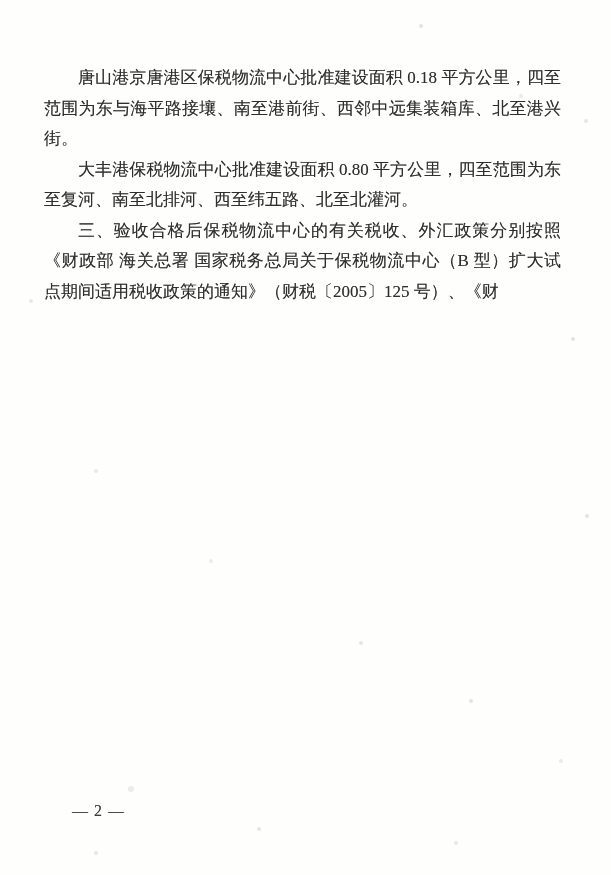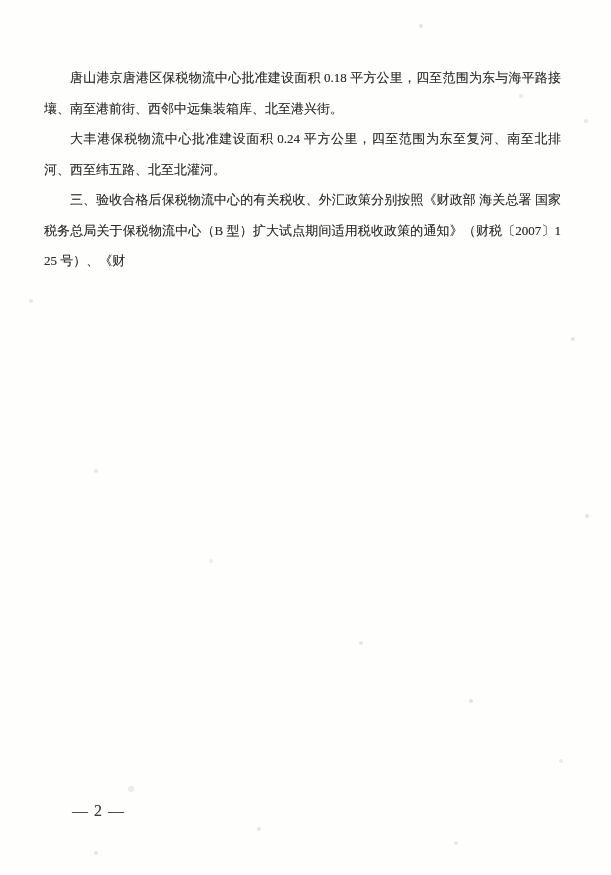--- a/index.html
+++ b/index.html
@@ -18,21 +18,21 @@
     width: 611px;
     height: 875px;
     background: #fefefd;
   }
   .doc-body {
     position: absolute;
     left: 44px;
     top: 63px;
     width: 517px;
     color: #2e2e2e;
-    font-size: 13px;
+    font-size: 17px;
     line-height: 30.5px;
     text-align: justify;
     text-shadow: 0 0 0.5px rgba(40,40,40,0.45);
   }
   .doc-body p.para {
     margin: 0;
     padding: 0;
     text-indent: 2em;
     word-break: break-all;
   }
@@ -69,18 +69,18 @@
       210px 560px 0 1px #ecece9,
       520px 95px 0 1px #eaeae7;
   }
 </style>
 </head>
 <body>
 
 <div class="page">
   <div class="doc-body">
       <p class="para">唐山港京唐港区保税物流中心批准建设面积 0.18 平方公里，四至范围为东与海平路接壤、南至港前街、西邻中远集装箱库、北至港兴街。</p>
-      <p class="para">大丰港保税物流中心批准建设面积 0.24 平方公里，四至范围为东至复河、南至北排河、西至纬五路、北至北灌河。</p>
-      <p class="para">三、验收合格后保税物流中心的有关税收、外汇政策分别按照《财政部 海关总署 国家税务总局关于保税物流中心（B 型）扩大试点期间适用税收政策的通知》（财税〔2007〕125 号）、《财</p>
+      <p class="para">大丰港保税物流中心批准建设面积 0.80 平方公里，四至范围为东至复河、南至北排河、西至纬五路、北至北灌河。</p>
+      <p class="para">三、验收合格后保税物流中心的有关税收、外汇政策分别按照《财政部 海关总署 国家税务总局关于保税物流中心（B 型）扩大试点期间适用税收政策的通知》（财税〔2005〕125 号）、《财</p>
     </div>
   <div class="page-number">— 2 —</div>
   <div class="speckles"></div>
 </div>
 
 </body></html>

